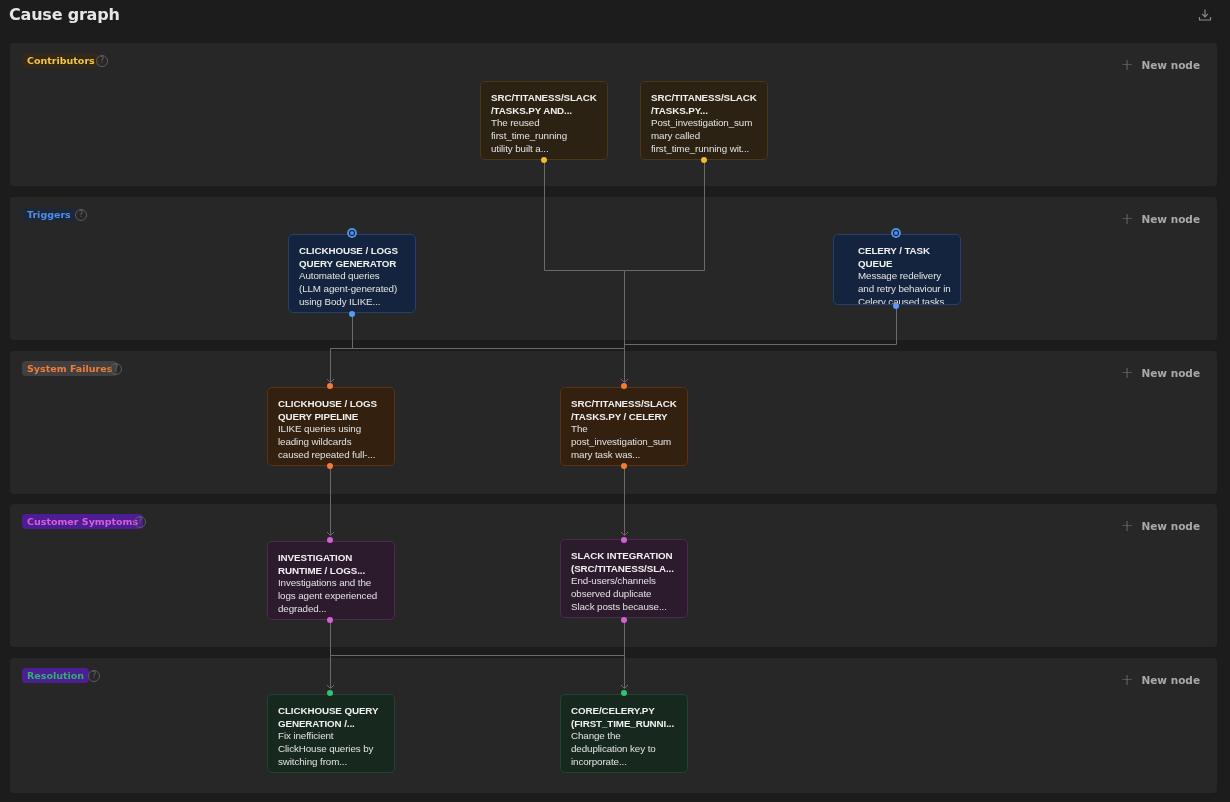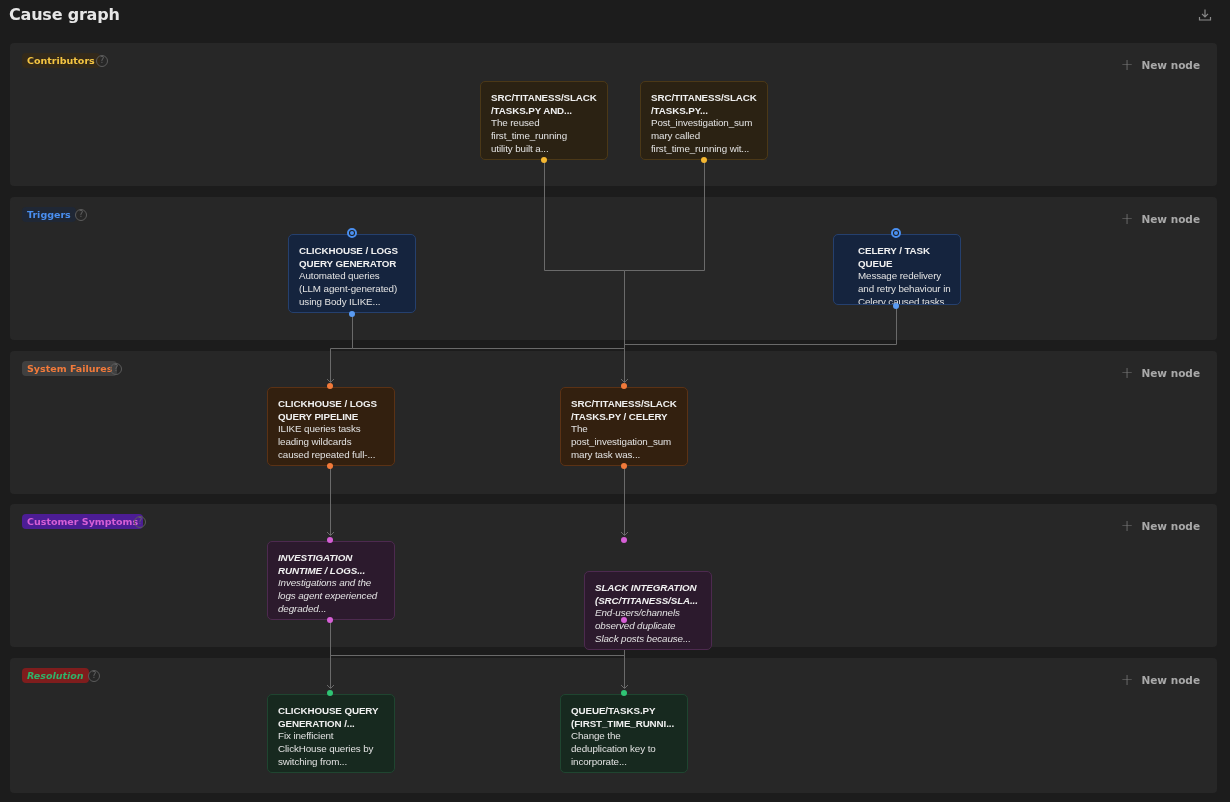--- a/index.html
+++ b/index.html
@@ -49,21 +49,21 @@
   .node-title {
     font-size: 9.8px; font-weight: 700; color: #f0f0f0; line-height: 12.5px;
     letter-spacing: -0.1px;
   }
   .node-desc {
     font-size: 9.8px; color: #e2e2e2; line-height: 12.8px; letter-spacing: -0.1px;
   }
   .node.contrib { background: #2b2213; border-color: #4b3817; }
   .node.trigger { background: #15243e; border-color: #25406e; }
   .node.sysfail { background: #33200f; border-color: #5b3215; }
-  .node.symptom { background: #2c1a2d; border-color: #4d2a4f; font-style: italic; }
+  .node.symptom { background: #2c1a2d; border-color: #4d2a4f; }
   .node.resol   { background: #17291f; border-color: #1f4530; }
   .dot { position: absolute; width: 6px; height: 6px; border-radius: 50%; }
   .ring { position: absolute; width: 10px; height: 10px; border-radius: 50%; }
   svg.edges { position: absolute; left: 0; top: 0; pointer-events: none; }
 </style>
 </head>
 <body>
 
 <div class="root">
 
@@ -105,21 +105,21 @@
   <div class="lane" style="top:504px;height:143px;">
     <span class="lane-badge" style="color:#d65fd6;background:#4c1d95;">Customer Symptoms</span>
     <span class="help-icon" style="left:124px;">?</span>
     <div class="new-node">
       <span class="plus">+</span>
       <span>New node</span>
     </div>
   </div>
 
   <div class="lane" style="top:658px;height:135px;">
-    <span class="lane-badge" style="color:#2fb36a;background:#7f1d1d;font-style:italic;">Resolution</span>
+    <span class="lane-badge" style="color:#2fb36a;background:#4c1d95;">Resolution</span>
     <span class="help-icon" style="left:78px;">?</span>
     <div class="new-node">
       <span class="plus">+</span>
       <span>New node</span>
     </div>
   </div>
 
   <svg class="edges" width="1230" height="802">
     <g stroke="#6a6a6a" stroke-width="1" fill="none">
 
@@ -185,21 +185,21 @@
     <div class="node-desc">Celery caused tasks t...</div>
   </div>
   <div class="ring" style="left:891px;top:228px;border:2px solid #4a8ff0;background:#1c1c1c;">
     <div style="position:absolute;left:1px;top:1px;width:4px;height:4px;border-radius:50%;background:#4a8ff0;"></div>
   </div>
   <div class="dot" style="left:893px;top:303px;background:#5a9bf2;"></div>
 
   <div class="node sysfail" style="left:267px;top:387px;">
     <div class="node-title">CLICKHOUSE / LOGS</div>
     <div class="node-title">QUERY PIPELINE</div>
-    <div class="node-desc">ILIKE queries tasks</div>
+    <div class="node-desc">ILIKE queries using</div>
     <div class="node-desc">leading wildcards</div>
     <div class="node-desc">caused repeated full-...</div>
   </div>
   <div class="dot" style="left:327px;top:383px;background:#f27a3a;"></div>
   <div class="dot" style="left:327px;top:463px;background:#f27a3a;"></div>
 
   <div class="node sysfail" style="left:560px;top:387px;">
     <div class="node-title">SRC/TITANESS/SLACK</div>
     <div class="node-title">/TASKS.PY / CELERY</div>
     <div class="node-desc">The</div>
@@ -212,41 +212,41 @@
   <div class="node symptom" style="left:267px;top:541px;">
     <div class="node-title">INVESTIGATION</div>
     <div class="node-title">RUNTIME / LOGS...</div>
     <div class="node-desc">Investigations and the</div>
     <div class="node-desc">logs agent experienced</div>
     <div class="node-desc">degraded...</div>
   </div>
   <div class="dot" style="left:327px;top:537px;background:#d65fd6;"></div>
   <div class="dot" style="left:327px;top:617px;background:#d65fd6;"></div>
 
-  <div class="node symptom" style="left:560px;top:571px;margin-left:24px;">
+  <div class="node symptom" style="left:560px;top:539px;">
     <div class="node-title">SLACK INTEGRATION</div>
     <div class="node-title">(SRC/TITANESS/SLA...</div>
     <div class="node-desc">End-users/channels</div>
     <div class="node-desc">observed duplicate</div>
     <div class="node-desc">Slack posts because...</div>
   </div>
   <div class="dot" style="left:621px;top:537px;background:#d65fd6;"></div>
   <div class="dot" style="left:621px;top:617px;background:#d65fd6;"></div>
 
   <div class="node resol" style="left:267px;top:694px;">
     <div class="node-title">CLICKHOUSE QUERY</div>
     <div class="node-title">GENERATION /...</div>
     <div class="node-desc">Fix inefficient</div>
     <div class="node-desc">ClickHouse queries by</div>
     <div class="node-desc">switching from...</div>
   </div>
   <div class="dot" style="left:327px;top:690px;background:#2fc474;"></div>
 
   <div class="node resol" style="left:560px;top:694px;">
-    <div class="node-title">QUEUE/TASKS.PY</div>
+    <div class="node-title">CORE/CELERY.PY</div>
     <div class="node-title">(FIRST_TIME_RUNNI...</div>
     <div class="node-desc">Change the</div>
     <div class="node-desc">deduplication key to</div>
     <div class="node-desc">incorporate...</div>
   </div>
   <div class="dot" style="left:621px;top:690px;background:#2fc474;"></div>
 
 </div>
 
 </body></html>

